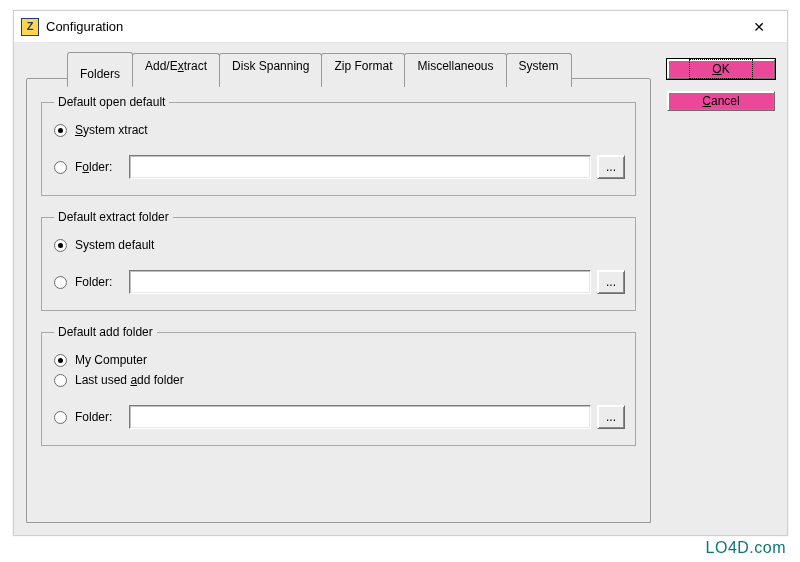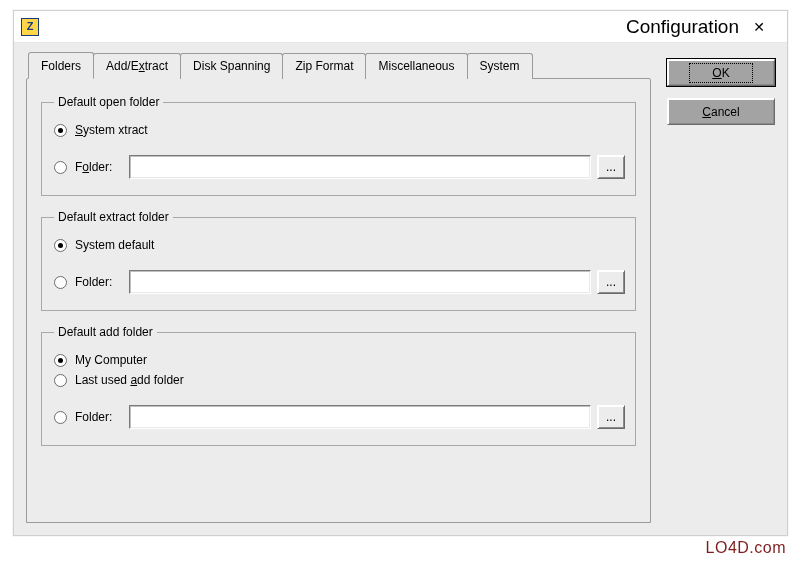--- a/index.html
+++ b/index.html
@@ -35,21 +35,21 @@
     width: 16px; height: 16px; margin-right: 8px;
     position: relative;
     background: #ffd54a;
     outline: 1px solid #1b3a7a;
     display: flex; align-items: center; justify-content: center;
   }
   .titlebar .app-icon .z {
     font: bold 11px/1 Arial;
     color: #1b3a7a;
   }
-  .titlebar .title { flex: 1; font-size: 19px; text-align: right; }
+  .titlebar .title { flex: 1; font-size: 13px; }
   .titlebar .close {
     width: 40px; height: 24px;
     display: flex; align-items: center; justify-content: center;
     font: 14px/1 Arial;
     cursor: default;
   }
 
   .client {
     position: absolute;
     left: 12px; right: 12px; top: 42px; bottom: 12px;
@@ -74,23 +74,24 @@
     border-top-right-radius: 3px;
     margin-right: 0px;
     position: relative;
     font-size: 12px;
     cursor: default;
   }
   .tab + .tab { margin-left: -1px; }
   .tab.active {
     background: #ececec;
     z-index: 3;
-    padding-top: 6px;
+    padding-top: 14px;
     margin-top: -1px;
     border-bottom: 1px solid #ececec;
+    margin-left: 39px;
   }
   .tabpanel {
     border: 1px solid #9a9a9a;
     position: absolute;
     left: 0; right: 0;
     top: 25px;
     bottom: 0;
     background: #ececec;
     border-top-left-radius: 2px;
     border-top-right-radius: 2px;
@@ -146,42 +147,42 @@
     border-right-color: #6b6b6b;
     border-bottom-color: #6b6b6b;
     box-shadow: inset 1px 1px 0 #fff, inset -1px -1px 0 #8a8a8a;
     display: inline-flex; align-items:center; justify-content:center;
     font-size: 12px;
     cursor: default;
   }
 
   .side { width: 108px; display:flex; flex-direction:column; gap:12px; padding-top: 6px;}
   .btn {
-    height: 27px;
-    background: #a3a3a3;
+    height: 20px;
+    background: #ec4899;
     border: 1px solid #fff;
     border-right-color: #6b6b6b;
     border-bottom-color: #6b6b6b;
     box-shadow: inset 1px 1px 0 #fff, inset -1px -1px 0 #8a8a8a;
     display:flex; align-items:center; justify-content:center;
     font-size: 12px;
     cursor: default;
   }
   .btn.default {
     outline: 1px solid #000;
   }
   .btn.default .inner {
     outline: 1px dotted #000;
     padding: 2px 22px;
   }
 
   .watermark {
     position: absolute;
     right: 14px; bottom: 6px;
-    color: #7f1d1d;
+    color: #0f766e;
     font: 16px/1 Arial;
     letter-spacing: 0.5px;
   }
 </style>
 </head>
 <body>
 
 <div class="dialog">
   <div class="titlebar">
     <span class="app-icon">
@@ -198,21 +199,21 @@
         <div class="tab">Add/E<span class="u">x</span>tract</div>
         <div class="tab"><span>Disk Spanning</span></div>
         <div class="tab"><span>Zip Format</span></div>
         <div class="tab"><span>Miscellaneous</span></div>
         <div class="tab"><span>System</span></div>
       </div>
 
       <div class="tabpanel">
 
         <fieldset class="group">
-          <legend>Default open folder</legend>
+          <legend>Default open default</legend>
           <div class="row">
             <span class="radio checked"></span>
             <span class="radio-label"><span></span><span class="u">S</span><span>ystem xtract</span></span>
           </div>
           <div class="row folder-row">
             <span class="radio"></span>
             <span class="radio-label" style="width:50px;"><span>F</span><span class="u">o</span><span>lder:</span></span>
             <div class="textbox"></div>
             <div class="browse">...</div>
           </div>

